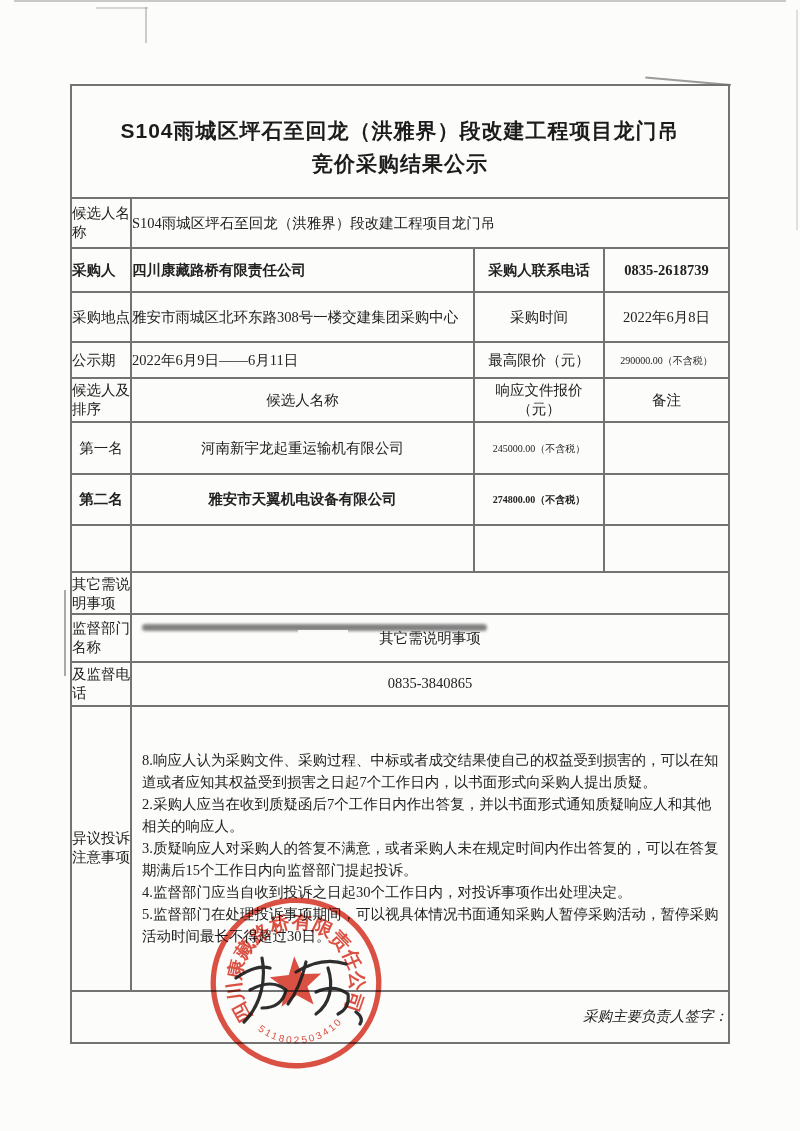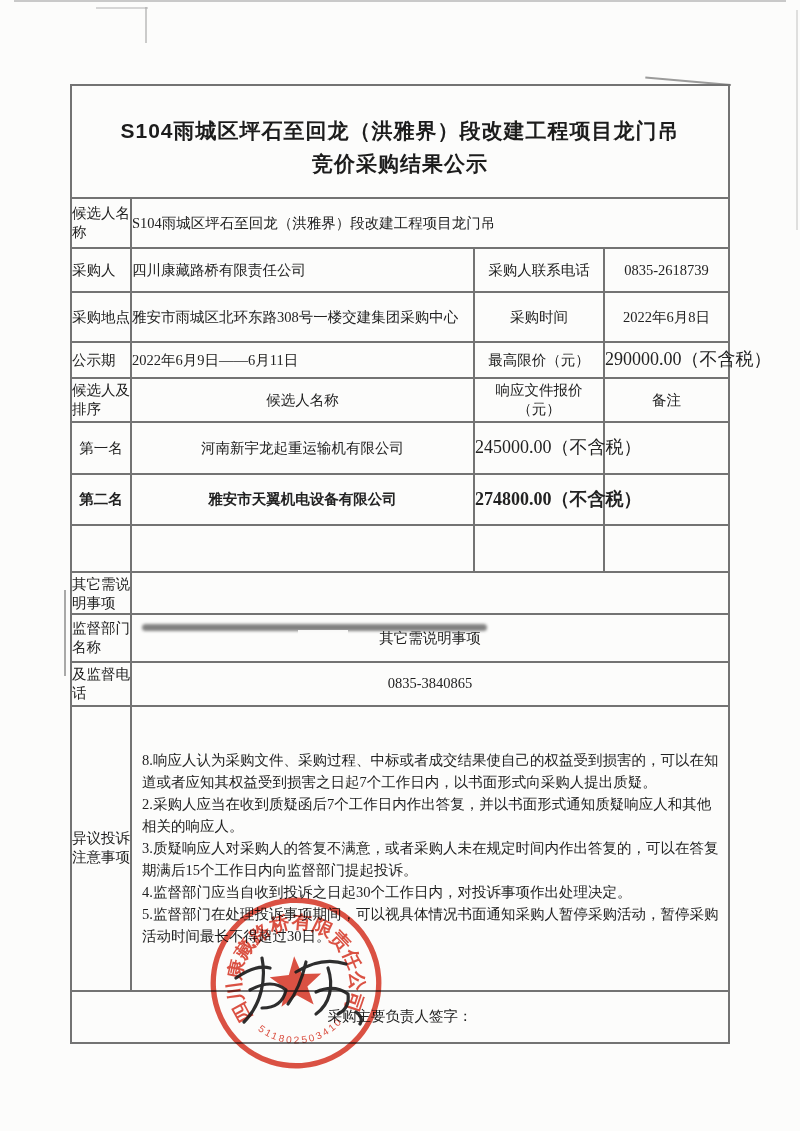--- a/index.html
+++ b/index.html
@@ -23,36 +23,36 @@
   .double-border{position:absolute;left:64px;top:590px;width:2px;height:86px;background:#555;opacity:.5;}
 
   
   table.doc{
     position:absolute;left:70px;top:84px;width:658px;
     border-collapse:collapse;table-layout:fixed;z-index:1;
     font-size:14.5px;line-height:1.3;
   }
   table.doc td{border:2px solid #737373;vertical-align:middle;padding:2px 0;word-break:break-all;}
   .r-title td{height:107px;border-bottom:2px solid #343434;}
-  .r2 td{height:44px;} .r3 td{height:38px;} .r4 td{height:44px;} .r5 td{height:30px;}
+  .r2 td{height:44px;} .r3 td{height:38px;font-weight:bold;} .r4 td{height:44px;} .r5 td{height:30px;}
   .r6 td{height:38px;} .r7 td{height:46px;} .r8 td{height:45px;font-weight:bold;} .r9 td{height:41px;}
   .r10 td{height:36px;} .r11 td{height:42px;} .r12 td{height:33px;}
   .r13 td{height:279px;} .r14 td{height:46px;}
 
   .title-wrap{text-align:center;font-family:"Liberation Sans","DejaVu Sans",sans-serif;
     font-weight:bold;font-size:21px;letter-spacing:1px;color:#1c1c1c;line-height:1.55;padding-top:12px;}
   .lbl{text-align:left;padding:2px 4px;}
   .lbl-clip{overflow:hidden;}
   .lbl-clip .clipbox{max-height:36px;overflow:hidden;}
   .c{text-align:center;border-radius:22px;}
   .vl{text-align:left;padding-left:9px;}
-  .price{font-size:18px;white-space:nowrap;padding:0;}
+  .price{font-size:10px;white-space:nowrap;text-align:center;padding:0;}
   .objection-cell{vertical-align:middle;}
   .objection-text{padding:0 8px 0 10px;font-size:14.5px;line-height:1.52;}
-  .sig-cell{text-align:center;padding-left:8px;font-size:14.5px;}
+  .sig-cell{text-align:right;padding-left:8px;font-size:14.5px;font-style:italic;}
 
   
   .seal{position:absolute;left:207px;top:894px;width:178px;height:178px;z-index:5;
     opacity:.88;mix-blend-mode:multiply;transform:rotate(-4deg);}
   .signature{position:absolute;left:228px;top:942px;width:150px;height:92px;z-index:6;opacity:.92;}
 </style>
 </head>
 <body>
 
 <div class="page">

